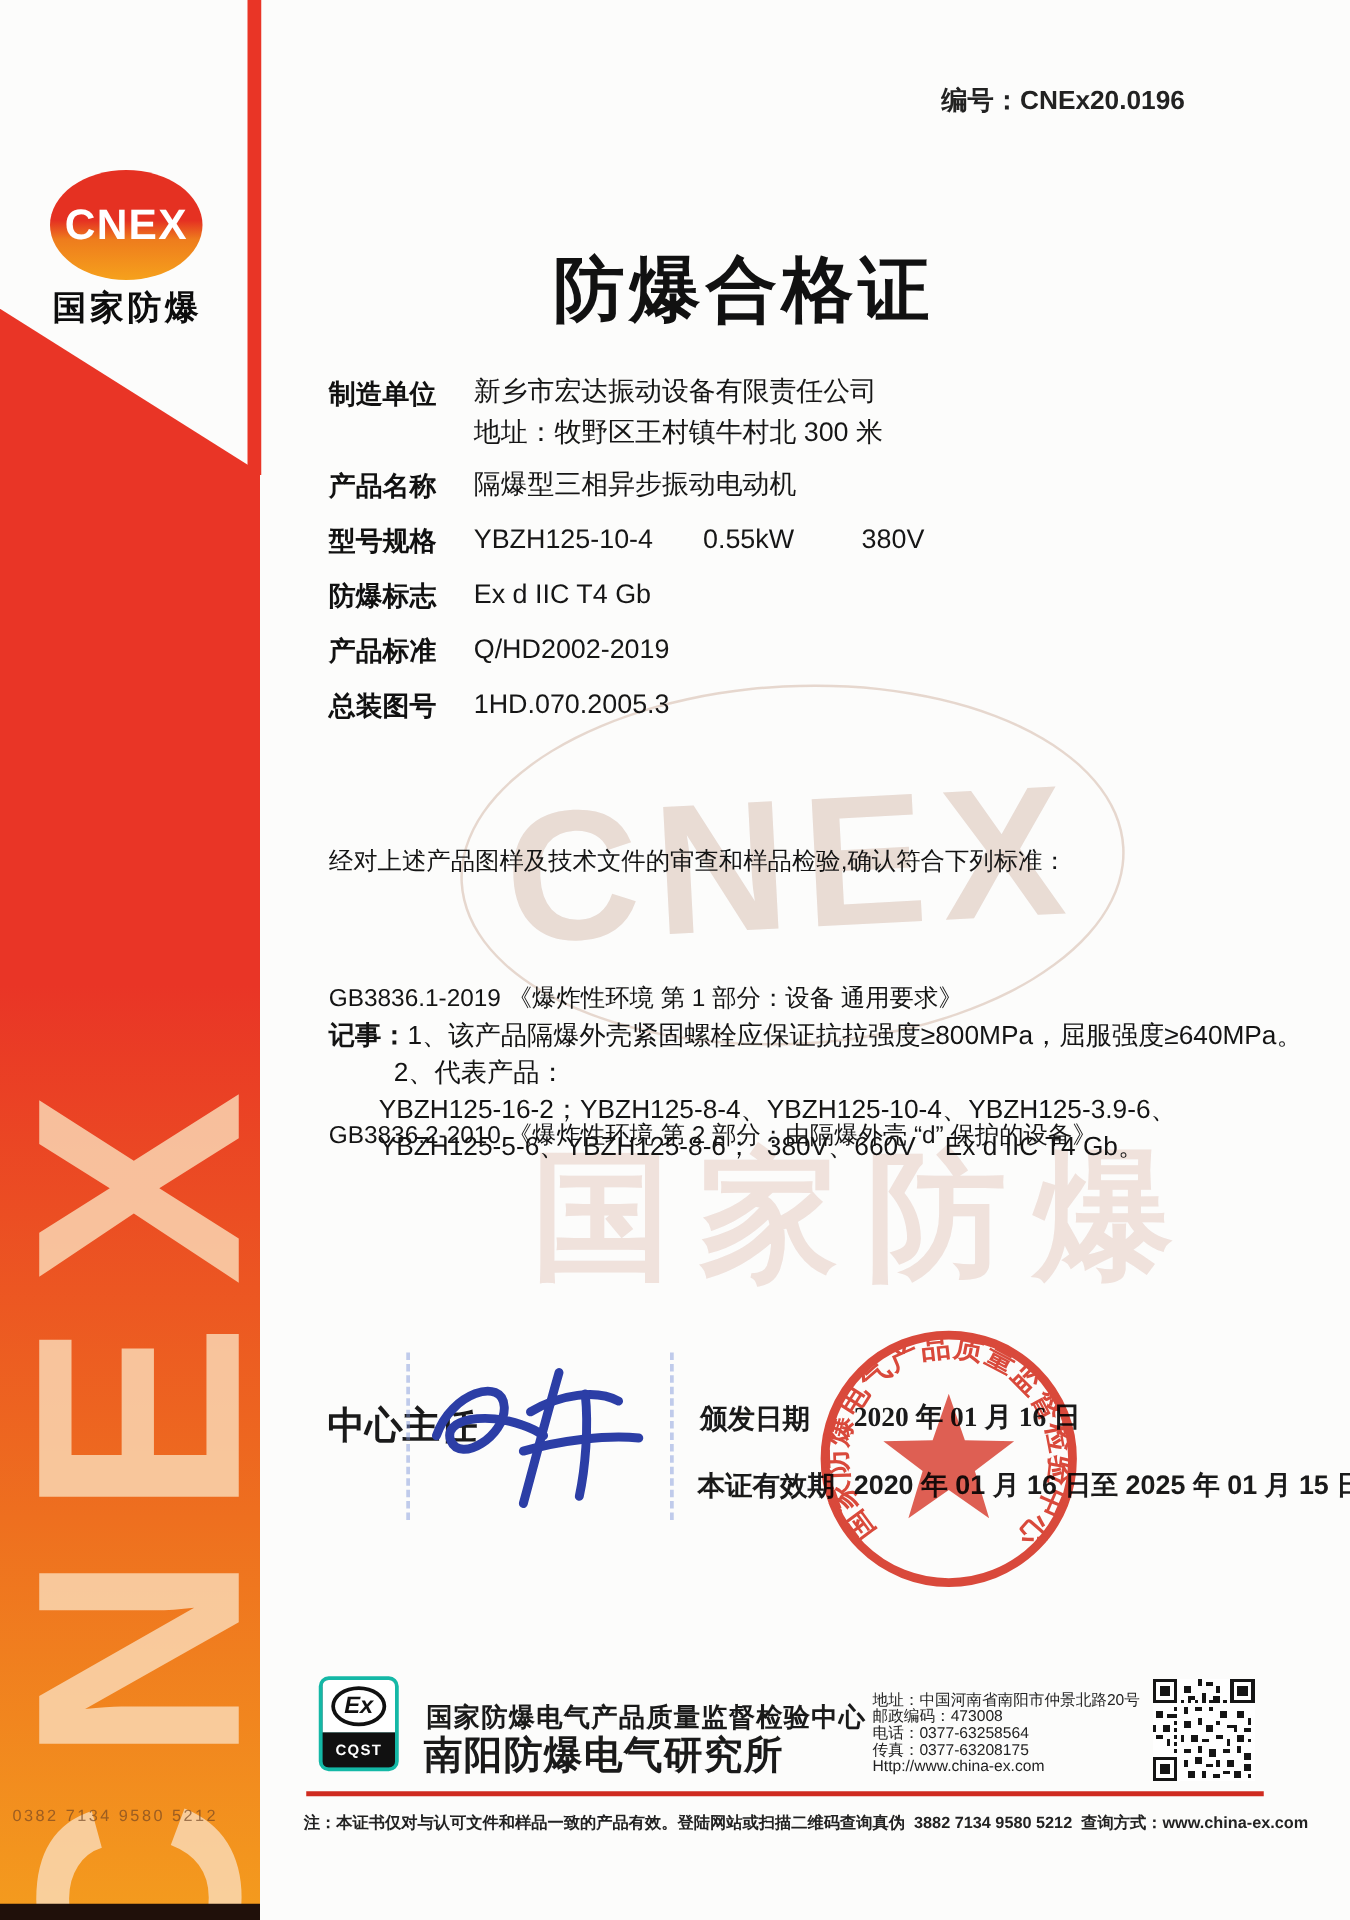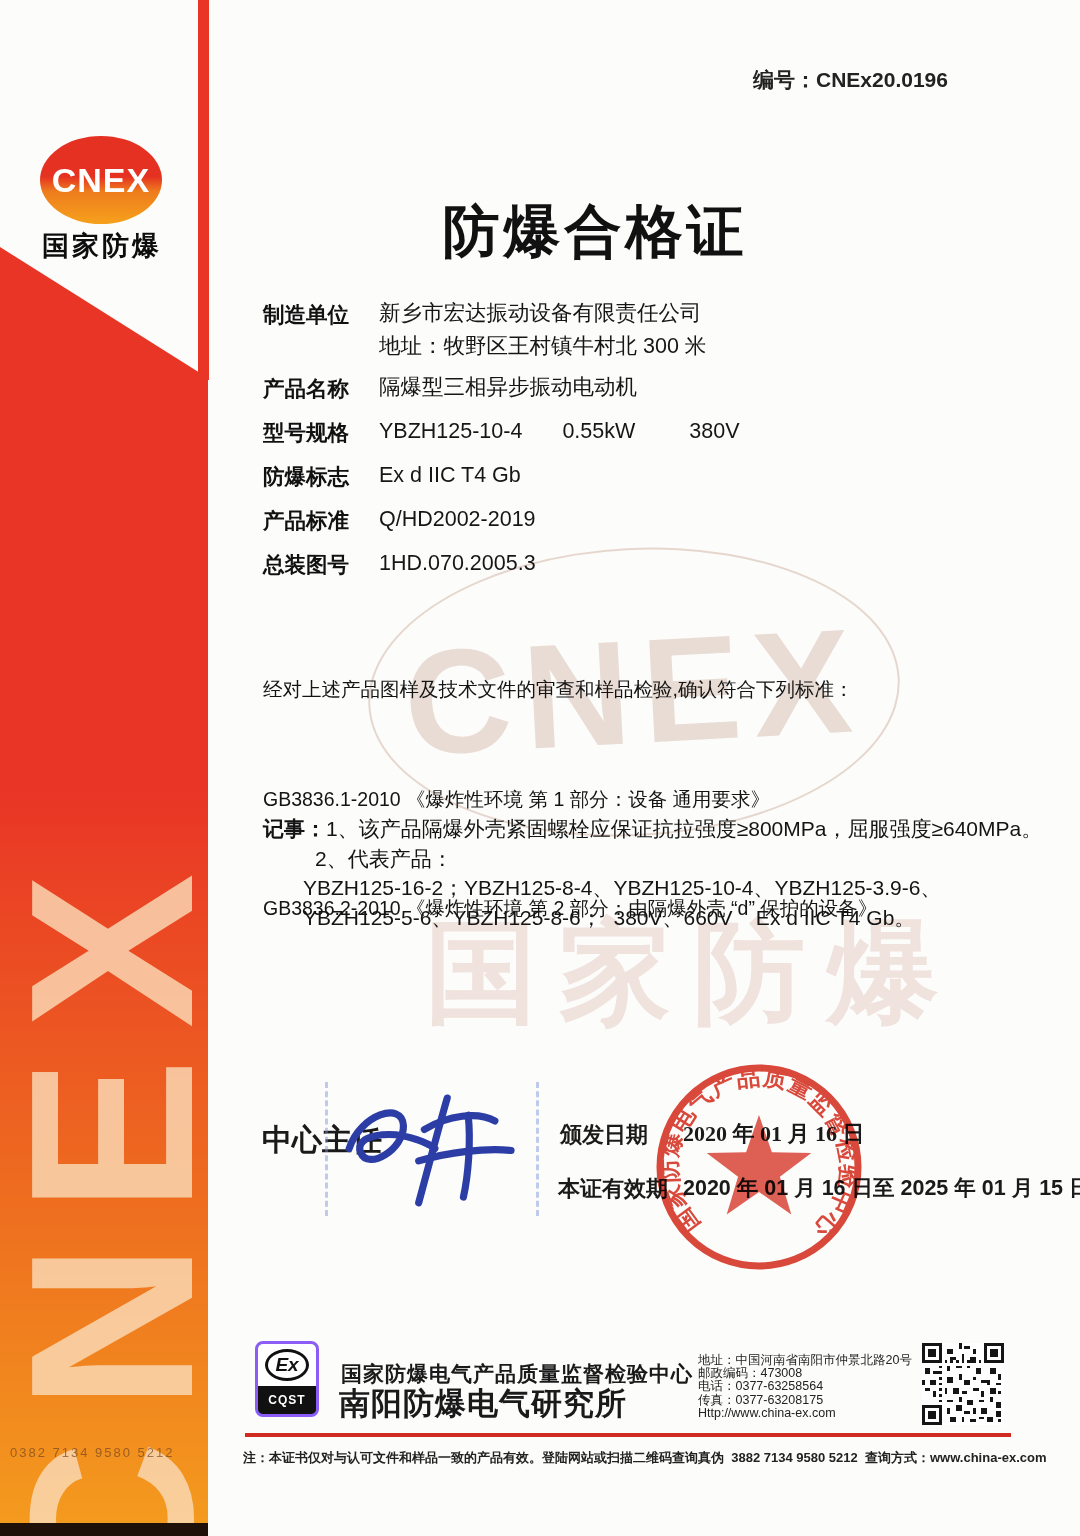--- a/index.html
+++ b/index.html
@@ -70,21 +70,21 @@
   .sig-box { position:absolute; left:325px; top:1082px; width:214px; height:134px; z-index:2;
              border-left:3px dashed rgba(120,145,215,0.45); border-right:3px dashed rgba(120,145,215,0.45);
              display:flex; align-items:center; justify-content:center; }
   .so-lab1 { position:absolute; left:560px; top:1120px; font-size:22px; font-weight:700; z-index:2; }
   .so-val1 { position:absolute; left:683px; top:1119px; font-size:22px; font-weight:600; z-index:2; white-space:pre;font-family:Liberation Serif, serif; }
   .so-lab2 { position:absolute; left:558px; top:1174px; font-size:22px; font-weight:700; z-index:2; }
   .so-val2 { position:absolute; left:683px; top:1173px; font-size:21.5px; font-weight:600; z-index:2; white-space:pre; }
   .stamp { position:absolute; left:646px; top:1054px; width:226px; height:226px; z-index:5;
            mix-blend-mode:multiply; opacity:0.92; }
   
-  .exlogo { position:absolute; left:255px; top:1341px; width:64px; border:3px solid #8b5cf6; border-radius:8px;
+  .exlogo { position:absolute; left:255px; top:1341px; width:64px; border:3px solid #14b8a6; border-radius:8px;
             overflow:hidden; background:#0f766e; z-index:2; }
   .ex-top { height:42px; display:flex; align-items:center; justify-content:center; background:#fff; }
   .ex-oval { width:44px; height:32px; border:3px solid #111; border-radius:50%; display:flex; align-items:center;
              justify-content:center; font-weight:700; font-style:italic; font-size:19px; color:#111; }
   .ex-bottom { height:28px; background:#111; color:#fff; text-align:center; font-weight:700; font-size:12px;
                line-height:28px; letter-spacing:1px; }
   .org1 { position:absolute; left:341px; top:1360px; font-size:21px; font-weight:700; letter-spacing:1px; z-index:2; }
   .org2 { position:absolute; left:339px; top:1383px; font-size:31px; font-weight:700; letter-spacing:1px; z-index:2; }
   .contact { position:absolute; left:698px; top:1354px; font-size:12.5px; line-height:13.2px; font-weight:500;
              color:#222; z-index:2; }
@@ -147,21 +147,21 @@
       <div class="fvalue">Q/HD2002-2019</div>
     </div>
     <div class="frow">
       <div class="flabel">总装图号</div>
       <div class="fvalue">1HD.070.2005.3</div>
     </div>
   </div>
 
   <div class="inspection">
     <div>经对上述产品图样及技术文件的审查和样品检验,确认符合下列标准：</div>
-    <div>GB3836.1-2010 《爆炸性环境 第 1 部分：设备 通用要求》</div>
+    <div>GB3836.1-2019 《爆炸性环境 第 1 部分：设备 通用要求》</div>
     <div>GB3836.2-2010 《爆炸性环境 第 2 部分：由隔爆外壳 “d” 保护的设备》</div>
   </div>
 
   <div class="notes">
     <div><span class="nlabel">记事：</span><span>1、该产品隔爆外壳紧固螺栓应保证抗拉强度≥800MPa，屈服强度≥640MPa。</span></div>
     <div class="n2">2、代表产品：</div>
     <div class="n3">YBZH125-16-2；YBZH125-8-4、YBZH125-10-4、YBZH125-3.9-6、</div>
     <div class="n3">YBZH125-5-6、YBZH125-8-6；  380V、660V    Ex d IIC T4 Gb。</div>
   </div>
 

